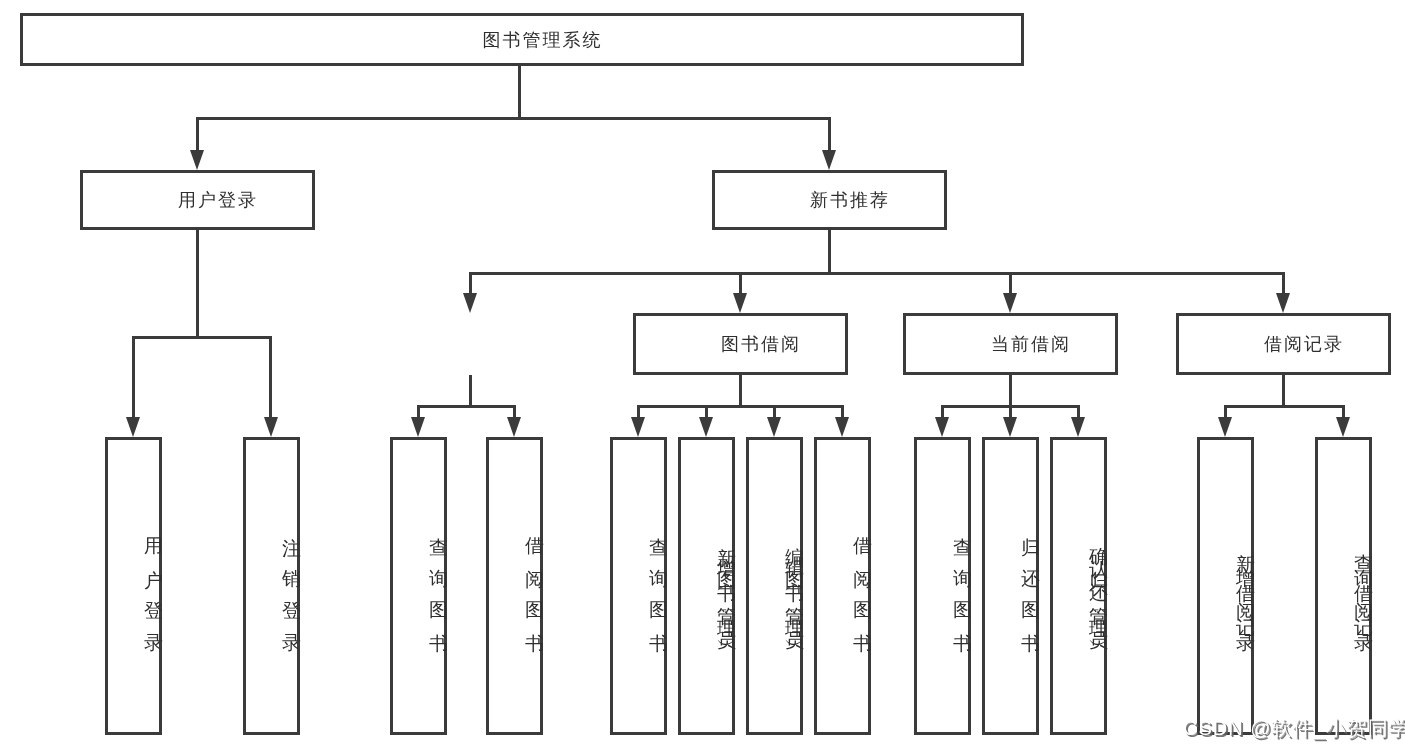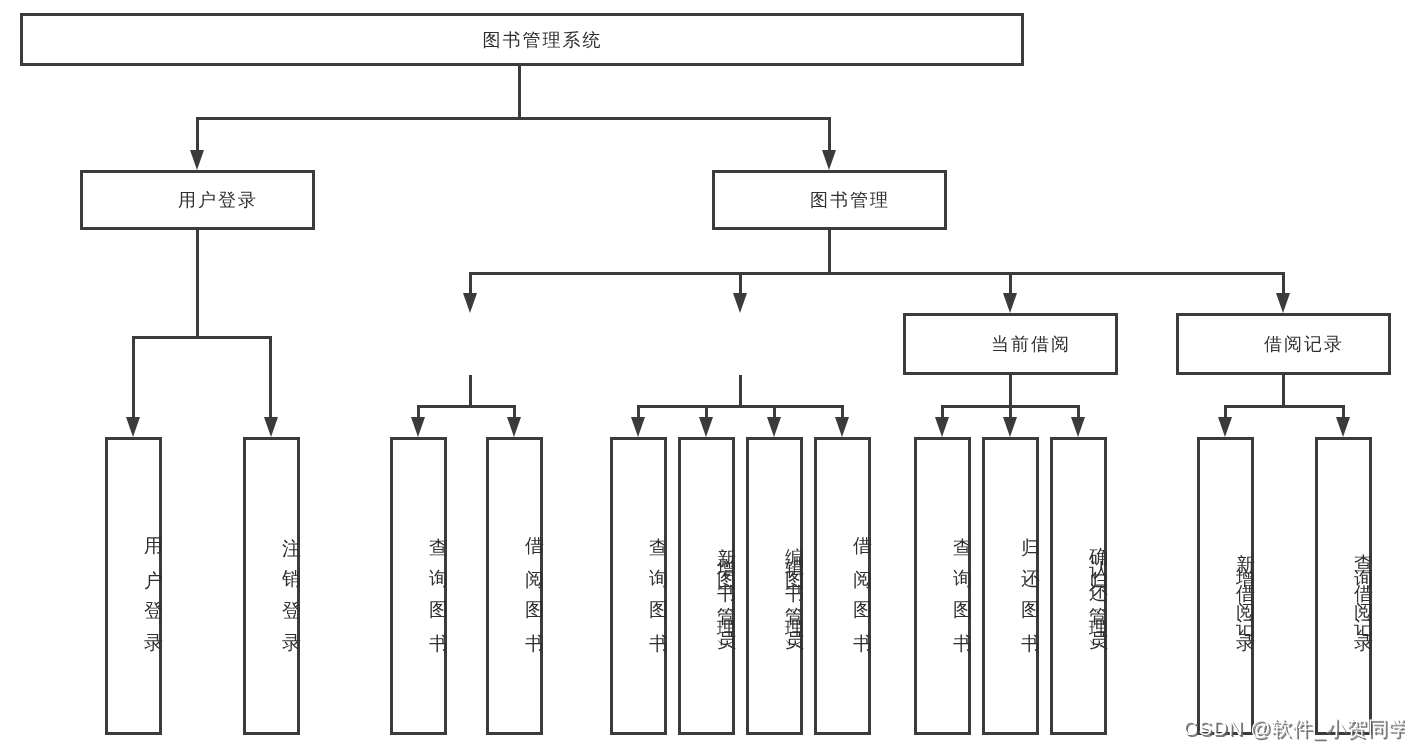--- a/index.html
+++ b/index.html
@@ -70,23 +70,26 @@
 <div class="canvas">
 
   <div class="node root-box">
     <span class="hlabel">图书管理系统</span>
   </div>
 
   <div class="node l2-box" style="left:80px">
     <span class="hlabel">用户登录</span>
   </div>
   <div class="node l2-box" style="left:712px">
-    <span class="hlabel">图书管理</span>
+    <span class="hlabel">新书推荐</span>
   </div>
 
+  <div class="node l3-box" style="left:633px">
+    <span class="hlabel">图书借阅</span>
+  </div>
   <div class="node l3-box" style="left:903px">
     <span class="hlabel">当前借阅</span>
   </div>
   <div class="node l3-box" style="left:1176px">
     <span class="hlabel">借阅记录</span>
   </div>
 
   <div class="node leaf" style="left:105px">
     <span class="vtext ls4">用户登录</span>
   </div>

